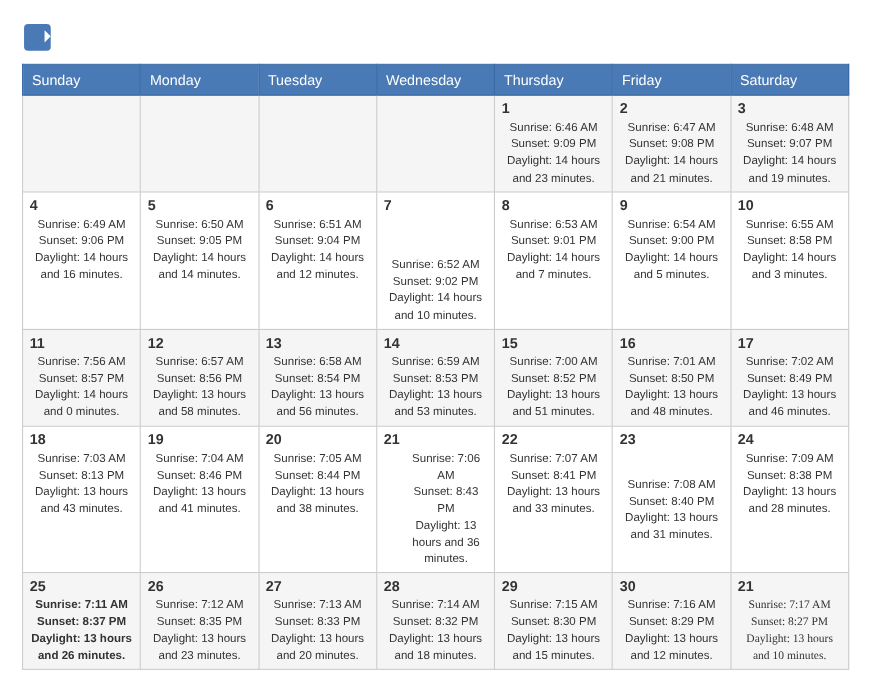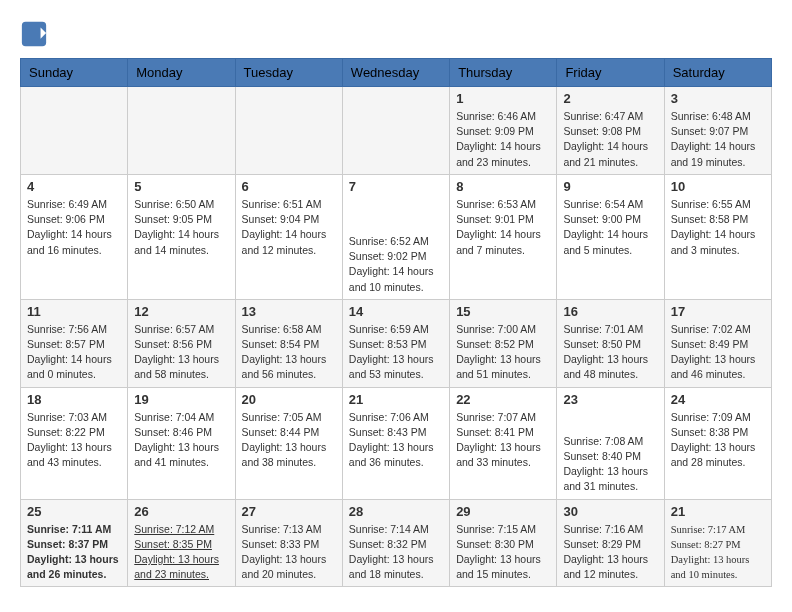--- a/index.html
+++ b/index.html
@@ -46,21 +46,21 @@
       font-size: 16px;
       color: #555;
     }
     table {
       width: 100%;
       border-collapse: collapse;
       font-size: 11px;
     }
     thead tr th {
       background-color: #4a7ab5;
-      color: #000000;
+      color: #ffffff;
       padding: 6px 8px;
       text-align: left;
       font-size: 13px;
       font-weight: normal;
       border: 1px solid #3a6aa5;
     }
     tbody tr td {
       border: 1px solid #ccc;
       vertical-align: top;
       padding: 4px 6px;
@@ -76,20 +76,21 @@
     .day-number {
       font-weight: bold;
       font-size: 13px;
       margin-bottom: 3px;
       color: #333;
     }
     .day-info {
       color: #333;
       font-size: 10.5px;
       line-height: 1.45;
+      text-align: center;
     }
     td.empty {
       background-color: #f5f5f5;
     }
   </style>
 </head>
 <body>
 
 <div class="header-area">
   <div class="logo">
@@ -230,38 +231,38 @@
           <div class="day-number">17</div>
           <div class="day-info" style="white-space: pre-line;">Sunrise: 7:02 AM
 Sunset: 8:49 PM
 Daylight: 13 hours and 46 minutes.</div>
         </td>
       </tr>
       <tr>
         <td>
           <div class="day-number">18</div>
           <div class="day-info" style="white-space: pre-line;">Sunrise: 7:03 AM
-Sunset: 8:22 PM
+Sunset: 8:13 PM
 Daylight: 13 hours and 43 minutes.</div>
         </td>
         <td>
           <div class="day-number">19</div>
           <div class="day-info" style="white-space: pre-line;">Sunrise: 7:04 AM
 Sunset: 8:46 PM
 Daylight: 13 hours and 41 minutes.</div>
         </td>
         <td>
           <div class="day-number">20</div>
           <div class="day-info" style="white-space: pre-line;">Sunrise: 7:05 AM
 Sunset: 8:44 PM
 Daylight: 13 hours and 38 minutes.</div>
         </td>
         <td>
           <div class="day-number">21</div>
-          <div class="day-info" style="white-space: pre-line;">Sunrise: 7:06 AM
+          <div class="day-info" style="white-space: pre-line; margin-left: 19px;">Sunrise: 7:06 AM
 Sunset: 8:43 PM
 Daylight: 13 hours and 36 minutes.</div>
         </td>
         <td>
           <div class="day-number">22</div>
           <div class="day-info" style="white-space: pre-line;">Sunrise: 7:07 AM
 Sunset: 8:41 PM
 Daylight: 13 hours and 33 minutes.</div>
         </td>
         <td>
@@ -279,21 +280,21 @@
       </tr>
       <tr>
         <td>
           <div class="day-number">25</div>
           <div class="day-info" style="white-space: pre-line; font-weight: bold;">Sunrise: 7:11 AM
 Sunset: 8:37 PM
 Daylight: 13 hours and 26 minutes.</div>
         </td>
         <td>
           <div class="day-number">26</div>
-          <div class="day-info" style="white-space: pre-line; text-decoration: underline;">Sunrise: 7:12 AM
+          <div class="day-info" style="white-space: pre-line;">Sunrise: 7:12 AM
 Sunset: 8:35 PM
 Daylight: 13 hours and 23 minutes.</div>
         </td>
         <td>
           <div class="day-number">27</div>
           <div class="day-info" style="white-space: pre-line;">Sunrise: 7:13 AM
 Sunset: 8:33 PM
 Daylight: 13 hours and 20 minutes.</div>
         </td>
         <td>

